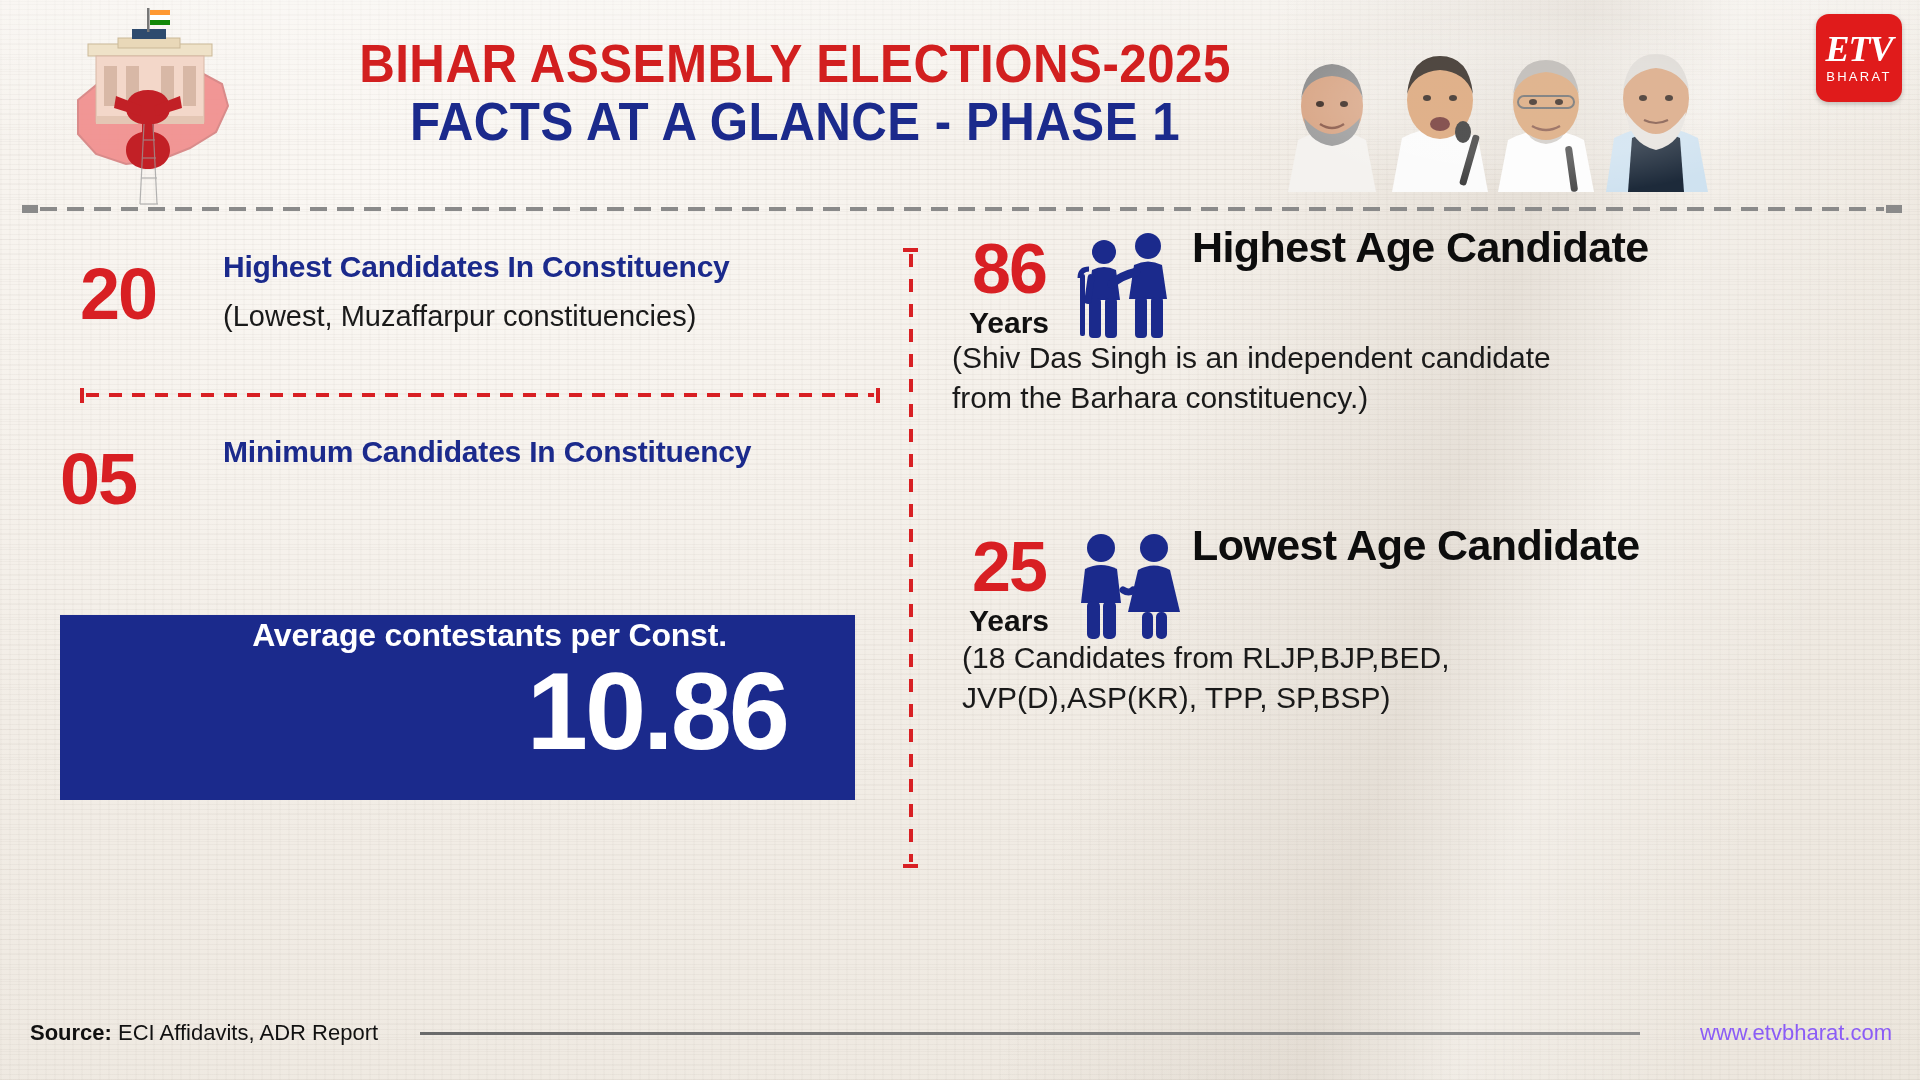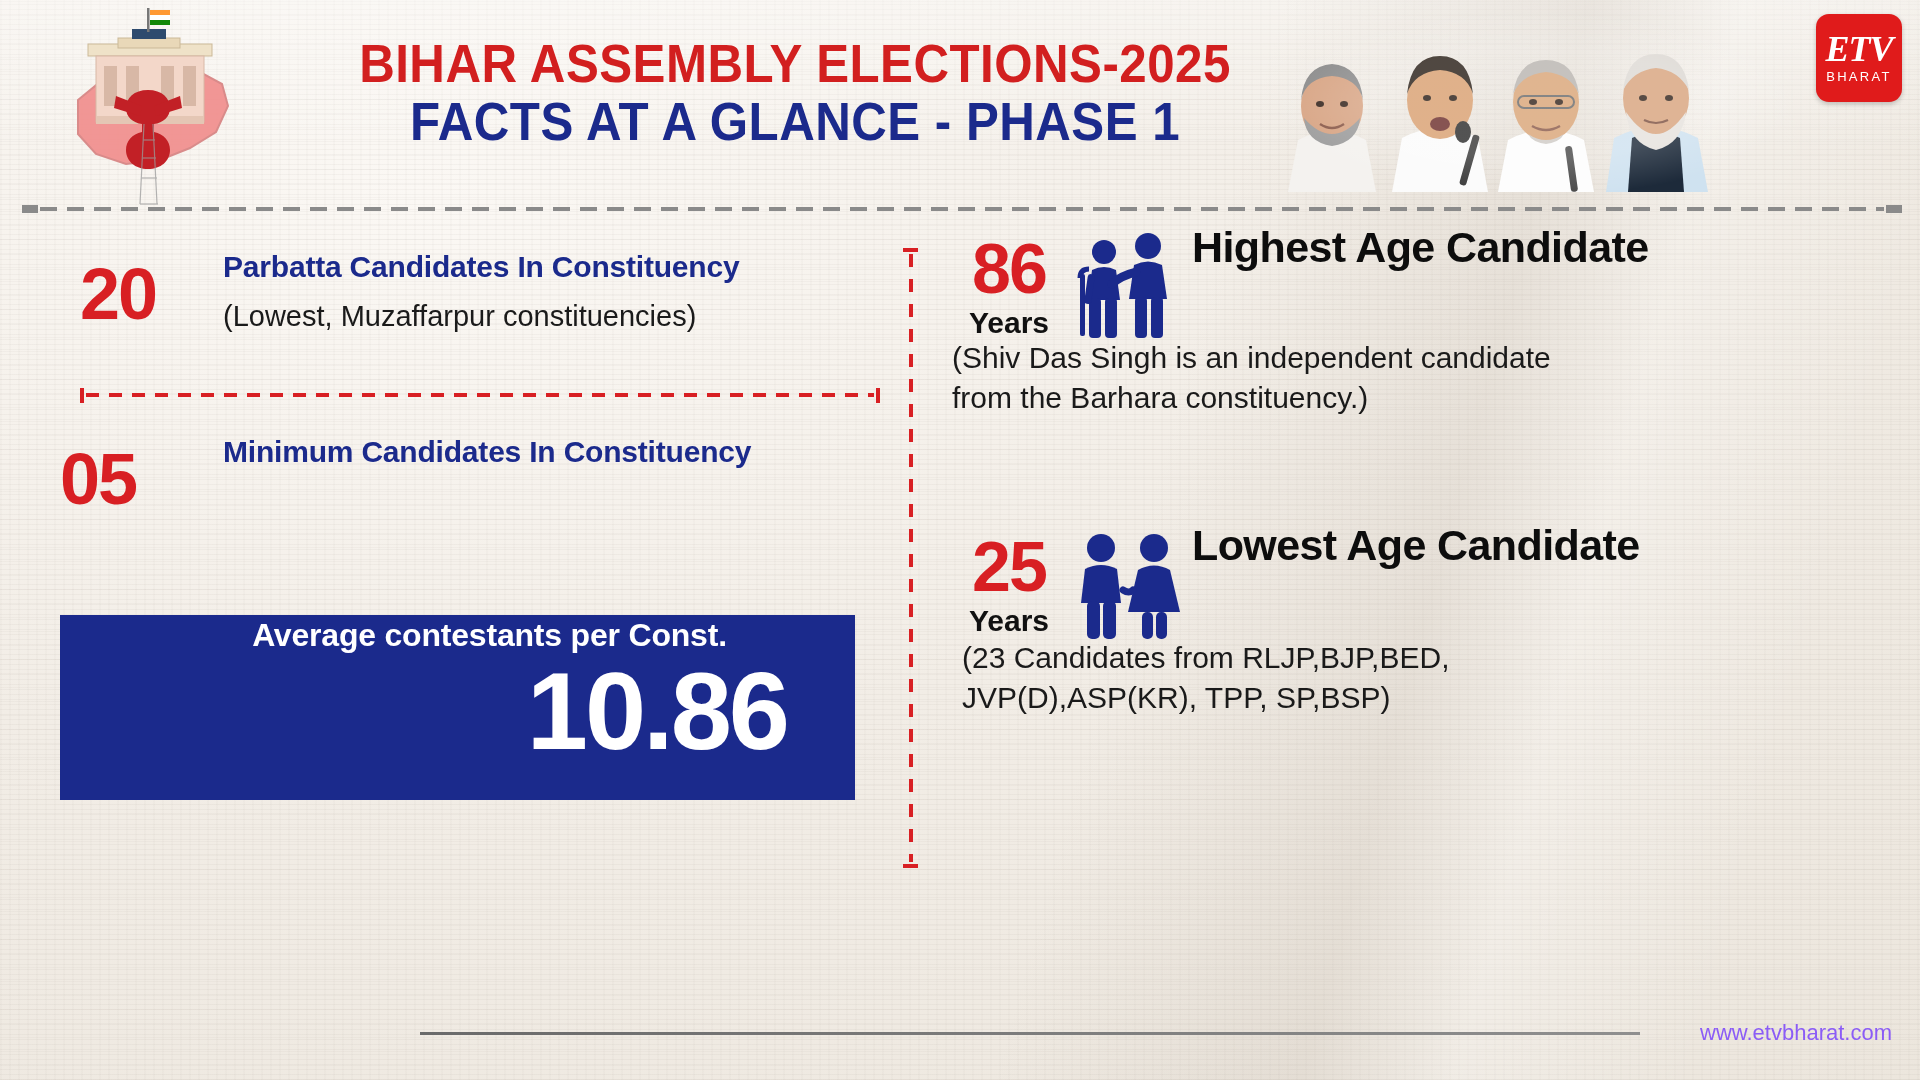--- a/index.html
+++ b/index.html
@@ -279,21 +279,21 @@
   <div class="cap"></div>
   <div class="dash"></div>
   <div class="capR"></div>
 </div>
 
 <div id="leftCol">
 
   <div id="maxRow" class="statRow">
     <div id="maxNum" class="bigNum">20</div>
     <div id="maxTexts">
-      <div class="blueHead">Parbatta Candidates In Constituency</div>
+      <div class="blueHead">Highest Candidates In Constituency</div>
       <div class="subNote">(Lowest, Muzaffarpur constituencies)</div>
     </div>
   </div>
 
   <div id="redDash">
     <div class="cap"></div>
     <div class="dash"></div>
     <div class="capR"></div>
   </div>
 
@@ -362,20 +362,24 @@
 
         <circle cx="86" cy="20" r="14"></circle>
         <path d="M70 42 q16 -9 32 0 l10 42 l-52 0 z"></path>
         <rect x="74" y="84" width="11" height="27" rx="5"></rect>
         <rect x="88" y="84" width="11" height="27" rx="5"></rect>
 
         <path d="M55 62 q6 4 10 0" stroke="#1b2a8c" stroke-width="7" stroke-linecap="round" fill="none"></path>
       </svg>
     </div>
     <div id="lowTitle" class="ageTitle">Lowest Age Candidate</div>
-    <div id="lowNote" class="ageNote">(23 Candidates from RLJP,BJP,BED, JVP(D),ASP(KR), TPP, SP,BSP)</div>
+    <div id="lowNote" class="ageNote">(18 Candidates from RLJP,BJP,BED, JVP(D),ASP(KR), TPP, SP,BSP)</div>
   </div>
 </div>
 
 <div id="footer">
+  <div id="srcWrap">
+    <b>Source:</b>
+    <span>ECI Affidavits, ADR Report</span>
+  </div>
   <div id="footLine"></div>
   <div id="site">www.etvbharat.com</div>
 </div>
 
 </body></html>

